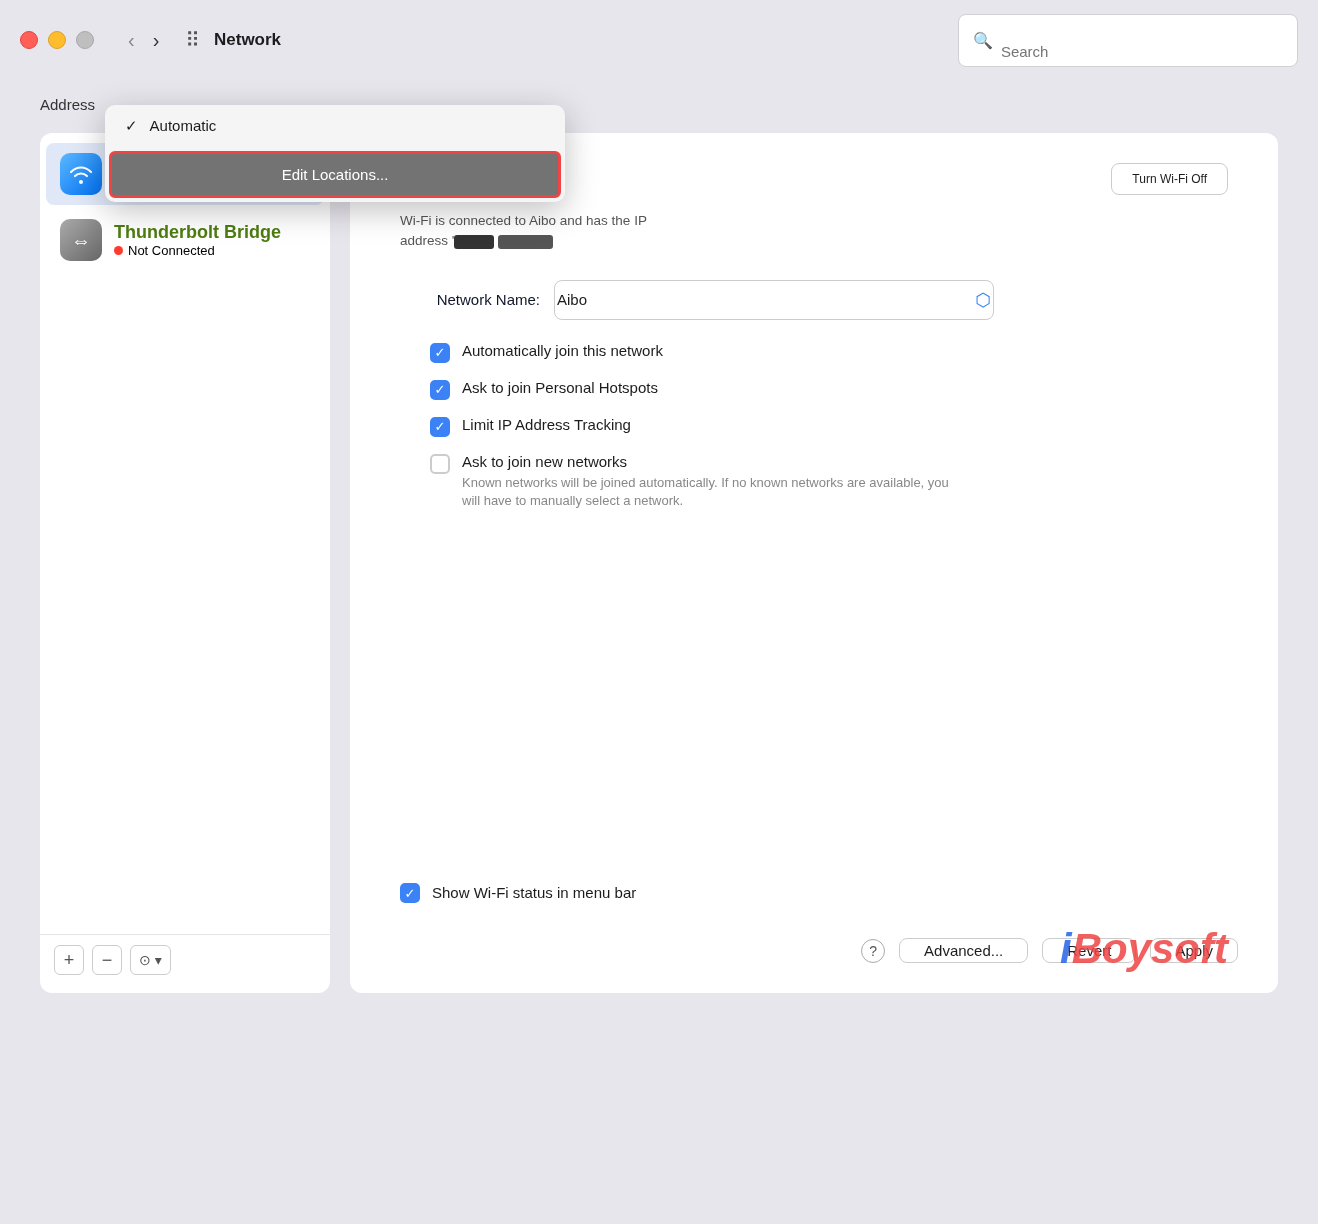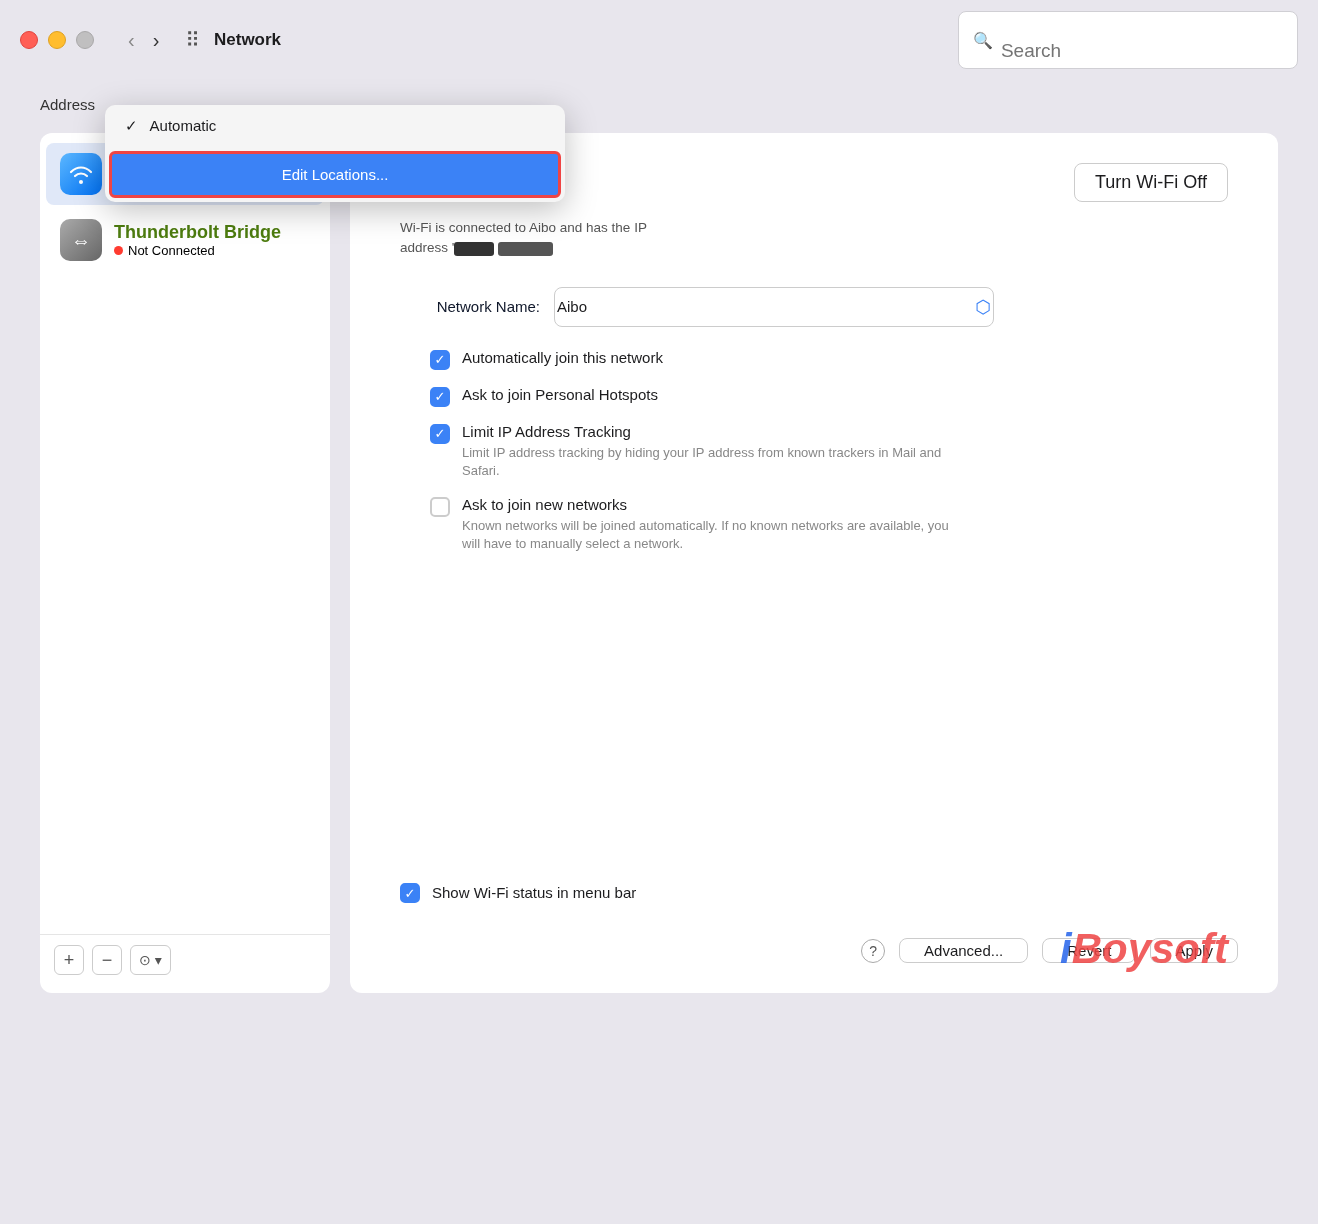--- a/index.html
+++ b/index.html
@@ -70,21 +70,21 @@
       align-items: center;
       background: white;
       border-radius: 8px;
       padding: 6px 14px;
       width: 340px;
       border: 1px solid #d0cfd4;
     }
     .search-bar input {
       border: none;
       outline: none;
-      font-size: 19px;
+      font-size: 15px;
       color: #ef4444;
       background: transparent;
       width: 100%;
       margin-top: 22px;
     }
     .search-icon-char {
       color: #888;
       margin-right: 8px;
       font-size: 16px;
     }
@@ -134,21 +134,21 @@
       font-size: 15px;
       color: #1c1c1e;
       cursor: pointer;
     }
     .dropdown-item .checkmark {
       margin-right: 12px;
       font-size: 15px;
       color: #1c1c1e;
     }
     .dropdown-item-edit {
-      background: #3b82f6;
+      background: #737373;
       color: white;
       padding: 12px 20px;
       font-size: 15px;
       cursor: pointer;
       border: 3px solid #ef4444;
       border-radius: 6px;
       margin: 4px;
       display: flex;
       align-items: center;
       justify-content: center;
@@ -282,21 +282,21 @@
       font-size: 15px;
       font-weight: 700;
       color: #1c1c1e;
       flex: 1;
     }
     .turn-wifi-btn {
       padding: 8px 20px;
       border-radius: 8px;
       border: 1px solid #ccc;
       background: white;
-      font-size: 18px;
+      font-size: 12px;
       font-weight: 500;
       cursor: pointer;
       color: #1c1c1e;
     }
 
     .ip-description {
       font-size: 13.5px;
       color: #555;
       margin-bottom: 28px;
       line-height: 1.5;
@@ -573,21 +573,20 @@
           <div class="checkbox">✓</div>
           <div class="checkbox-text-group">
             <div class="checkbox-label">Ask to join Personal Hotspots</div>
           </div>
         </div>
 
         <div class="checkbox-item">
           <div class="checkbox">✓</div>
           <div class="checkbox-text-group">
             <div class="checkbox-label">Limit IP Address Tracking</div>
-            <div class="checkbox-sublabel">Limit IP address tracking by hiding your IP address from known trackers in Mail and Safari.</div>
           </div>
         </div>
 
         <div class="checkbox-item">
           <div class="checkbox checkbox-unchecked"></div>
           <div class="checkbox-text-group">
             <div class="checkbox-label">Ask to join new networks</div>
             <div class="checkbox-sublabel">Known networks will be joined automatically. If no known networks are available, you will have to manually select a network.</div>
           </div>
         </div>

